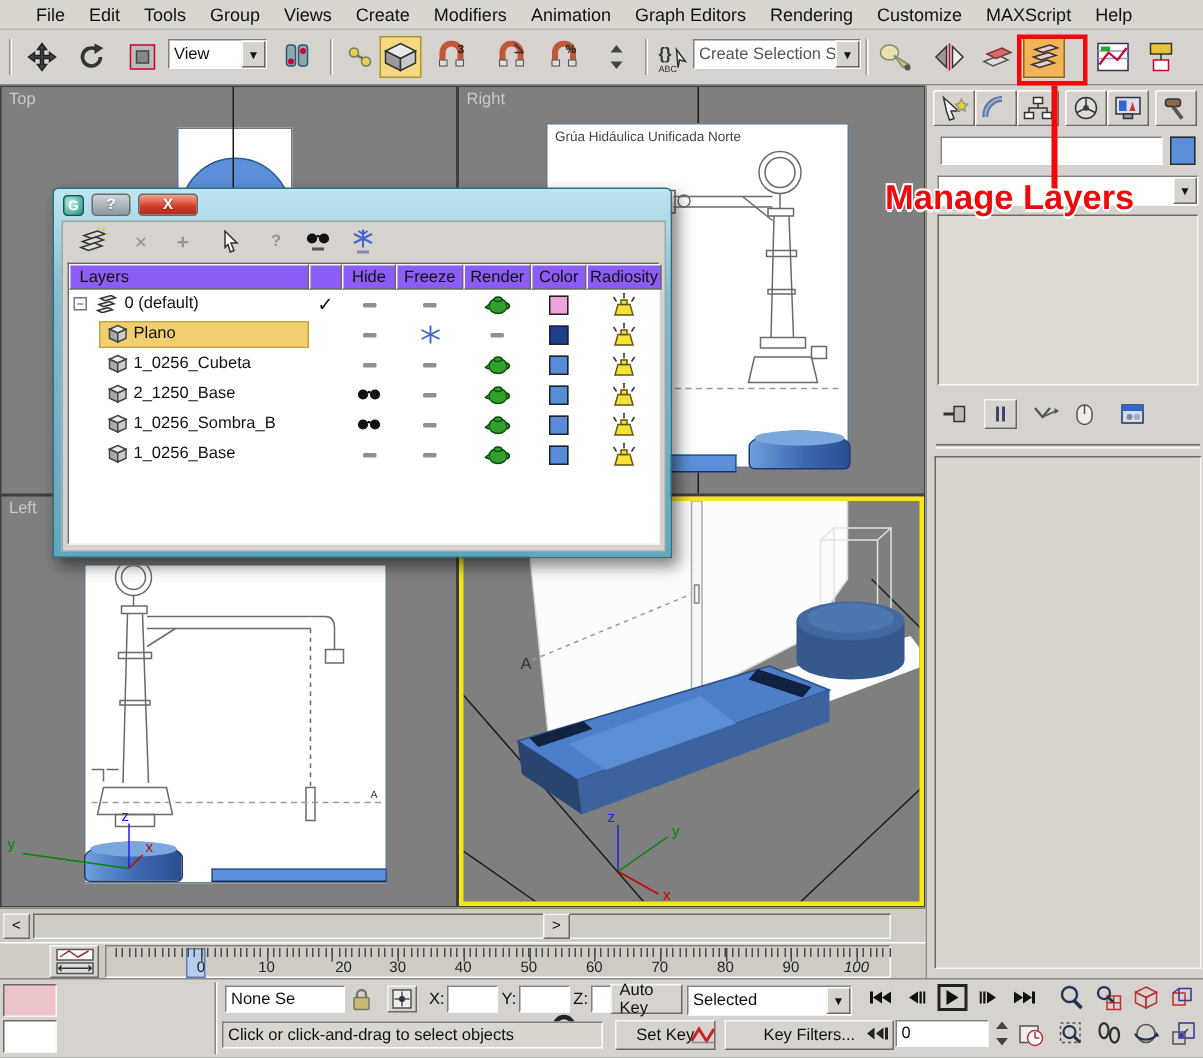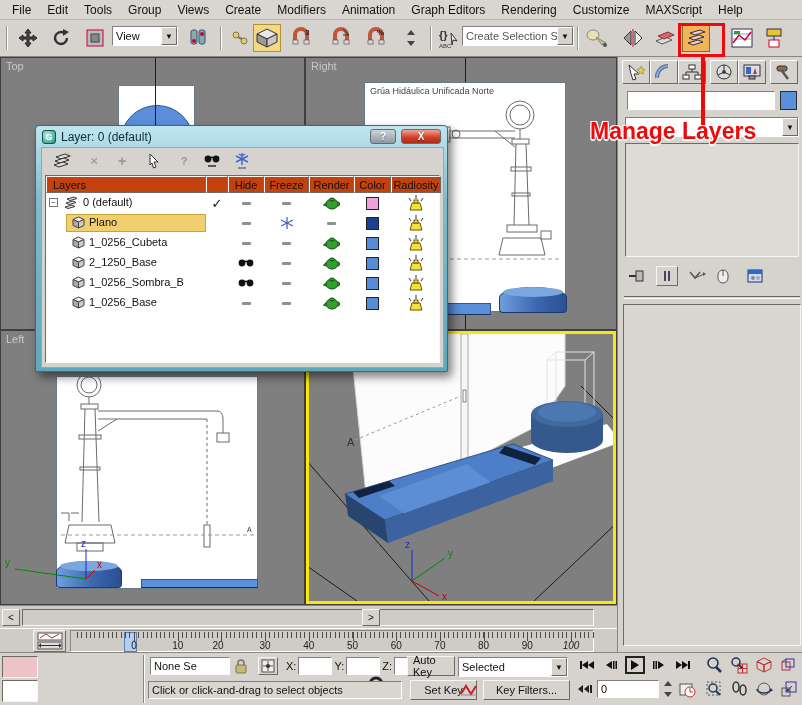--- a/index.html
+++ b/index.html
@@ -6,21 +6,21 @@
   html,body{width:802px;height:705px}
   body{font-family:"Liberation Sans","DejaVu Sans",sans-serif;font-size:11px;color:#111;background:#d6d3ce;position:relative;overflow:hidden}
   .abs{position:absolute}
   .raised{border:1px solid;border-color:#f7f6f2 #6e6a63 #6e6a63 #f7f6f2;background:#d6d3ce}
   .sunken{border:1px solid;border-color:#6e6a63 #f7f6f2 #f7f6f2 #6e6a63}
   .field{border:1px solid;border-color:#808080 #fff #fff #808080;background:#fff}
   .ico{display:flex;align-items:center;justify-content:center}
   svg{display:block}
 
   
-  #menubar{left:0;top:0;width:802px;height:20px;background:#d9d6cf;border-bottom:1px solid #b9b6af;display:flex;align-items:center;padding-left:4px}
+  #menubar{left:0;top:0;width:802px;height:20px;background:#d9d6cf;border-bottom:1px solid #b9b6af;display:flex;align-items:center;padding-left:16px}
   #menubar .mi{padding:2px 8px;font-size:12px;cursor:default}
 
   
   #toolbar{left:0;top:20px;width:802px;height:37px;background:#d6d3ce;border-bottom:1px solid #8a8781}
   .tbtn{position:absolute;top:4px;width:28px;height:28px;display:flex;align-items:center;justify-content:center}
   .tsep{position:absolute;top:6px;width:2px;height:24px;border-left:1px solid #9a968f;border-right:1px solid #fff}
   .combo{position:absolute;height:20px;background:#fff;border:1px solid;border-color:#808080 #fff #fff #808080;display:flex;align-items:center}
   .combo .cval{flex:1;padding:0 3px;font-size:11px;white-space:nowrap;overflow:hidden;color:#555}
   .combo .cbtn{width:16px;height:100%;background:#d6d3ce;border:1px solid;border-color:#fff #6e6a63 #6e6a63 #fff;font-size:8px;display:flex;align-items:center;justify-content:center}
   #layersBtn{background:#f2b457;border:1px solid #8a6a20}
@@ -55,21 +55,21 @@
   #dlg{left:35px;top:125px;width:413px;height:247px;background:linear-gradient(180deg,#bfe6f0,#7fbccd 30%,#5fa7bc);border:1px solid #2e6f84;border-radius:4px 4px 0 0;box-shadow:4px 5px 10px rgba(0,0,0,.5)}
   #dlgtitle{position:absolute;left:0;top:0;width:100%;height:21px;display:flex;align-items:center;padding:0 6px;gap:5px}
   #dlgicon{width:14px;height:14px;border-radius:3px;background:radial-gradient(circle at 35% 35%,#bff0e8,#1f8f7d);border:1px solid #0c5a4e;color:#fff;font-size:9px;font-weight:bold;display:flex;align-items:center;justify-content:center}
   #dlgtitletext{flex:1;font-size:12px;color:#102a30}
   .capbtn{height:15px;border-radius:3px;border:1px solid #6a6a6a;font-size:10px;color:#fff;display:flex;align-items:center;justify-content:center;font-weight:bold;text-shadow:0 1px 1px rgba(0,0,0,.4)}
   #dlghelp{width:26px;background:linear-gradient(#cfd4d8,#8d99a3)}
   #dlgclose{width:40px;background:linear-gradient(#f2a190,#cf3a24 60%,#b02a18)}
   #dlgclient{position:absolute;left:5px;top:21px;width:403px;height:221px;background:#d6d3ce;border:1px solid #9aa7ac}
   .dtool{position:absolute;top:3px;width:24px;height:20px;display:flex;align-items:center;justify-content:center}
   #dlgtablewrap{position:absolute;left:3px;top:27px;width:395px;height:188px;border:1px solid;border-color:#6e6a63 #f7f6f2 #f7f6f2 #6e6a63;background:#fff}
-  .hcell{position:absolute;top:0;height:17px;border:1px solid;border-color:#f7f6f2 #6e6a63 #6e6a63 #f7f6f2;background:#c2410c;font-size:11px;display:flex;align-items:center;justify-content:center}
+  .hcell{position:absolute;top:0;height:17px;border:1px solid;border-color:#f7f6f2 #6e6a63 #6e6a63 #f7f6f2;background:#8b5cf6;font-size:11px;display:flex;align-items:center;justify-content:center}
   .lrow{position:absolute;left:0;width:100%;height:20px}
   .lrow .sel{position:absolute;left:20px;top:1px;width:140px;height:18px;background:#f2cf6e;border:1px solid #c9a43a}
   .cellc{position:absolute;top:0;height:20px;display:flex;align-items:center;justify-content:center}
   .dash{width:9px;height:3px;background:#8f8f8f;border-radius:1px}
   .cswatch{width:13px;height:13px;border:1px solid #222}
   .lname{position:absolute;top:3px;font-size:11px;white-space:nowrap}
   .expbox{position:absolute;left:3px;top:5px;width:9px;height:9px;border:1px solid #777;background:#fff;font-size:8px;line-height:7px;text-align:center;color:#333}
 
   
   #timerow{left:0;top:605px;width:617px;height:23px;background:#cfccc5;border-top:1px solid #8a8781}
@@ -654,21 +654,21 @@
       <div class="tick" style="left: 504.18px;"></div>
       <div class="tick" style="left: 508.55px;"></div>
       <div class="tick" style="left: 512.92px;"></div>
       <div class="tick" style="left: 517.29px;"></div>
       <div class="tick" style="left: 521.66px;"></div>
       <div class="tick major" style="left: 63px;"></div>
       <div class="tlabel" style="left: 63px;">0</div>
       <div class="tick major" style="left: 106.7px;"></div>
       <div class="tlabel" style="left: 106.7px;">10</div>
       <div class="tick major" style="left: 150.4px;"></div>
-      <div class="tlabel" style="left: 147px;">20</div>
+      <div class="tlabel" style="left: 158px;">20</div>
       <div class="tick major" style="left: 194.1px;"></div>
       <div class="tlabel" style="left: 194.1px;">30</div>
       <div class="tick major" style="left: 237.8px;"></div>
       <div class="tlabel" style="left: 237.8px;">40</div>
       <div class="tick major" style="left: 281.5px;"></div>
       <div class="tlabel" style="left: 281.5px;">50</div>
       <div class="tick major" style="left: 325.2px;"></div>
       <div class="tlabel" style="left: 325.2px;">60</div>
       <div class="tick major" style="left: 368.9px;"></div>
       <div class="tlabel" style="left: 368.9px;">70</div>
@@ -744,21 +744,21 @@
   </div>
   <div class="abs raised sbtnui" style="left:410px;top:27px;width:67px">
       <span>Set Key</span>
     </div>
   <span class="abs ico" style="left:458px;top:27px;width:22px;height:20px">
       <svg width="20" height="18" viewBox="0 0 20 18">
         <path d="M2 13 L7 5 L12 13 L17 5" fill="none" stroke="#c22" stroke-width="2"></path>
         <line x1="2" y1="14" x2="18" y2="14" stroke="#88a"></line>
       </svg>
     </span>
-  <div class="abs raised sbtnui" style="left:483px;top:27px;width:87px">
+  <div class="abs raised sbtnui" style="left:483px;top:27px;width:113px">
       <span>Key Filters...</span>
     </div>
 
   <div class="abs" style="left:577px;top:3px;display:flex;gap:4px">
     <span class="pb">
         <span class="ico">
           <svg width="16" height="10" viewBox="0 0 16 10">
             <rect x="1" y="1" width="2" height="8" fill="#111"></rect>
             <polygon points="9,5 15,1 15,9" fill="#111"></polygon>
             <polygon points="3,5 9,1 9,9" fill="#111"></polygon>
@@ -906,21 +906,20 @@
             <polygon points="6,12 10,11 7,8" fill="#339"></polygon>
           </svg>
         </span>
       </span>
   </div>
 </div>
 
 <div id="dlg" class="abs">
   <div id="dlgtitle">
     <span id="dlgicon">G</span>
-    <span id="dlgtitletext">Layer: 0 (default)</span>
     <span id="dlghelp" class="capbtn">
         <span>?</span>
       </span>
     <span id="dlgclose" class="capbtn">
         <span>X</span>
       </span>
   </div>
   <div id="dlgclient">
     <div class="dtool" style="left:8px">
         <span class="ico">

